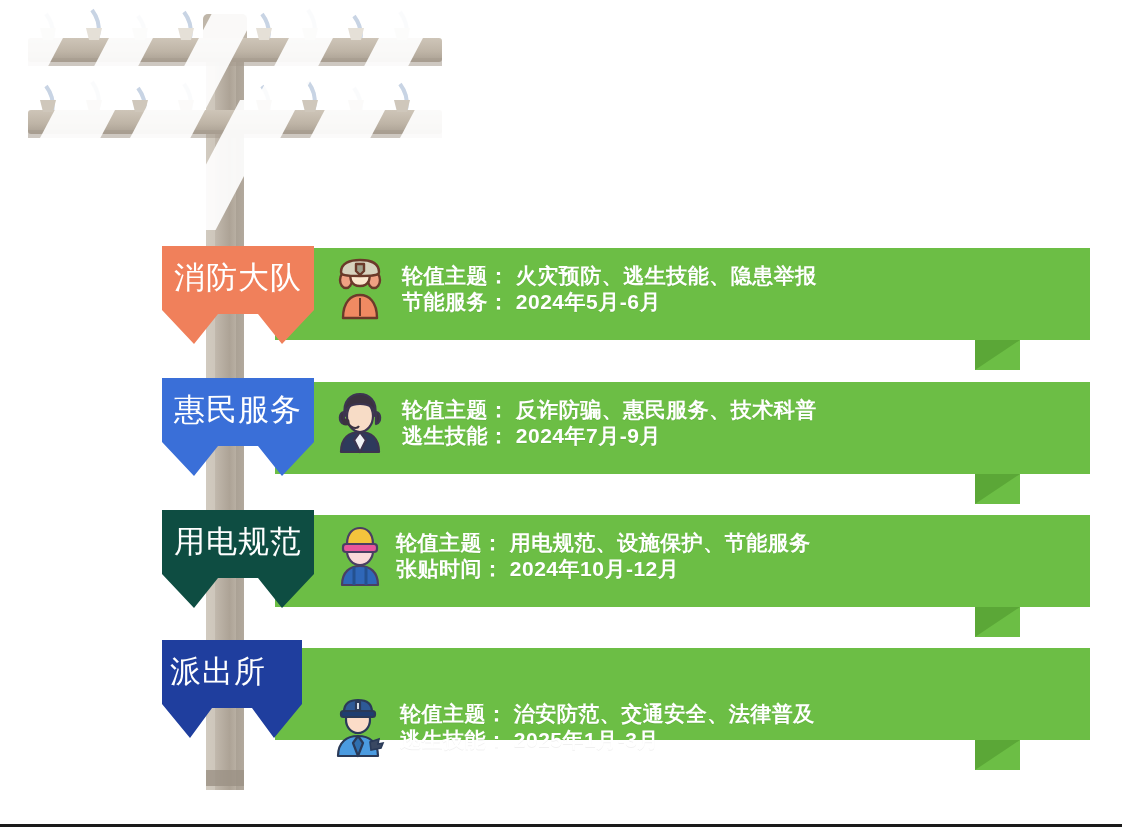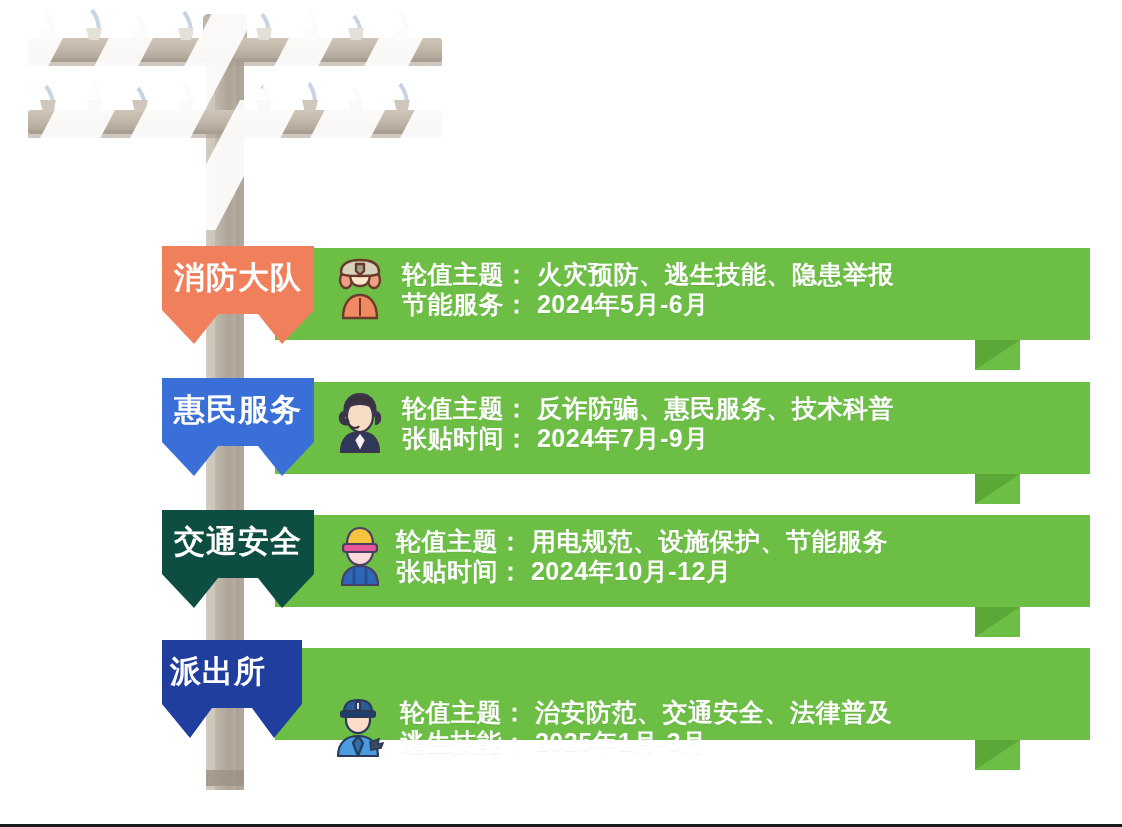--- a/index.html
+++ b/index.html
@@ -23,36 +23,36 @@
   .row-content{
     position:absolute;
     display:flex;
     align-items:center;
     gap:14px;
   }
   .row-icon{width:56px;height:62px;flex:0 0 56px;}
   .row-text{
     color:#ffffff;
     font-weight:bold;
-    font-size:25px;
+    font-size:21px;
     line-height:1.22;
     letter-spacing:.5px;
     white-space:nowrap;
     text-shadow:0 1px 0 rgba(0,0,0,.06);
   }
   .row-text .ln{display:block;}
 
   .tag-wrap{position:absolute;}
   .tag-label{
     position:absolute;
     left:0;top:0;
     width:100%;
     text-align:center;
     color:#ffffff;
-    font-weight:bold;
+    font-weight:normal;
     font-size:31px;
     letter-spacing:1px;
     line-height:1;
     white-space:nowrap;
   }
   .bottom-rule{position:absolute;left:0;bottom:0;width:1122px;height:3px;background:#1a1a1a;}
 </style>
 </head>
 <body>
 
@@ -207,21 +207,21 @@
           <ellipse cx="28" cy="24" rx="13" ry="16" fill="#F7DCC6"></ellipse>
           <path d="M13 24 C10 8 20 2 28 2 C36 2 46 8 43 24 C43 14 36 12 28 12 C20 12 13 14 13 24 Z" fill="#3B3240"></path>
           <path d="M12 20 C7 20 6 30 12 32 Z" fill="#3B3240"></path>
           <path d="M44 20 C49 20 50 30 44 32 Z" fill="#3B3240"></path>
         </g>
         <circle cx="14" cy="30" r="3.5" fill="#3B3240"></circle>
         <path d="M16 32 C22 38 26 36 27 34" stroke="#3B3240" stroke-width="2" fill="none"></path>
       </svg>
       <div class="row-text">
         <span class="ln">轮值主题： 反诈防骗、惠民服务、技术科普</span>
-        <span class="ln">张贴时间： 2024年7月-9月</span>
+        <span class="ln">逃生技能： 2024年7月-9月</span>
       </div>
     </div>
 
     <div class="tag-wrap" style="left:162px;top:378px;width:152px;height:98px;">
       <svg class="banner-svg" width="152" height="98" viewBox="0 0 152 98">
         <path d="M0 0 H152 V64 L120 98 L96 68 L56 68 L32 98 L0 64 Z" fill="#3A6FD8"></path>
       </svg>
       <div class="tag-label" style="top:16px;">惠民服务</div>
     </div>
   </div>
@@ -248,21 +248,21 @@
       <div class="row-text">
         <span class="ln">轮值主题： 用电规范、设施保护、节能服务</span>
         <span class="ln">张贴时间： 2024年10月-12月</span>
       </div>
     </div>
 
     <div class="tag-wrap" style="left:162px;top:510px;width:152px;height:98px;">
       <svg class="banner-svg" width="152" height="98" viewBox="0 0 152 98">
         <path d="M0 0 H152 V64 L120 98 L96 68 L56 68 L32 98 L0 64 Z" fill="#0E4D42"></path>
       </svg>
-      <div class="tag-label" style="top:16px;">交通安全</div>
+      <div class="tag-label" style="top:16px;">用电规范</div>
     </div>
   </div>
 
   <div class="row" style="top:0;">
 
     <div class="banner-wrap" style="left:275px;top:648px;width:815px;height:122px;">
       <svg class="banner-svg" width="815" height="122" viewBox="0 0 815 122">
         <path d="M0 0 H815 V92 H745 V122 H700 V92 H0 Z" fill="#6CBE45"></path>
         <path d="M745 92 H700 V122 Z" fill="#5BA737"></path>
       </svg>

